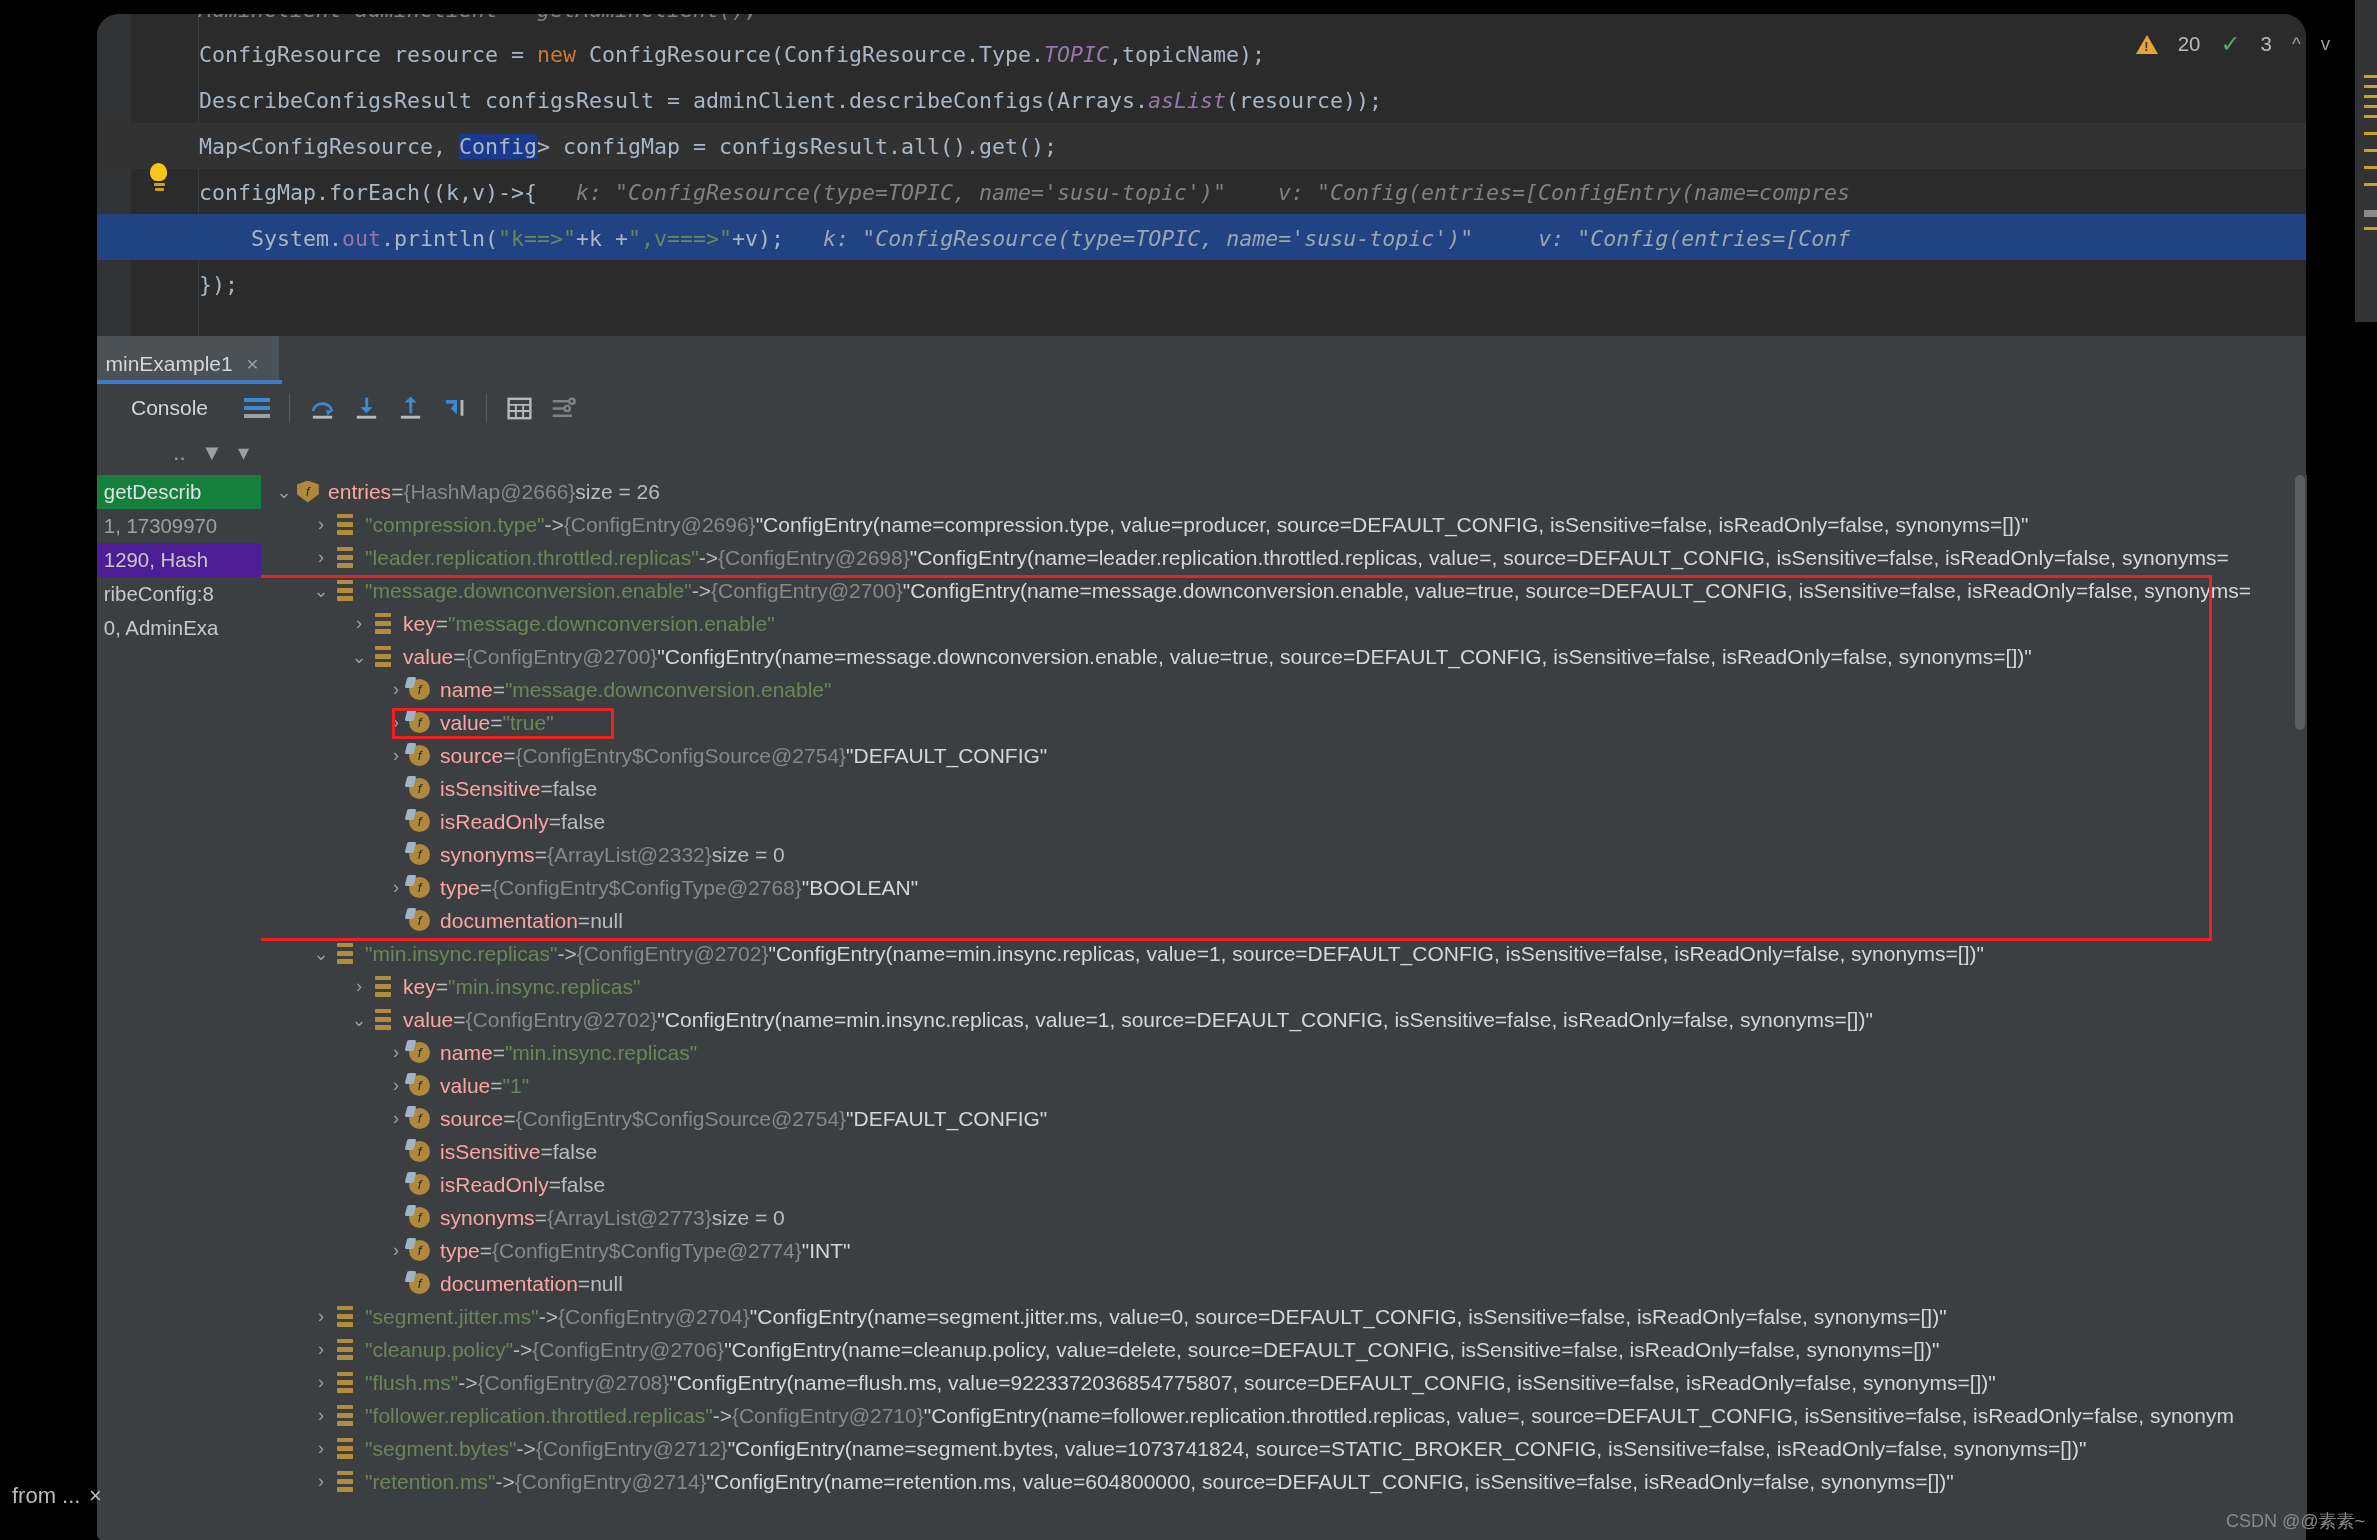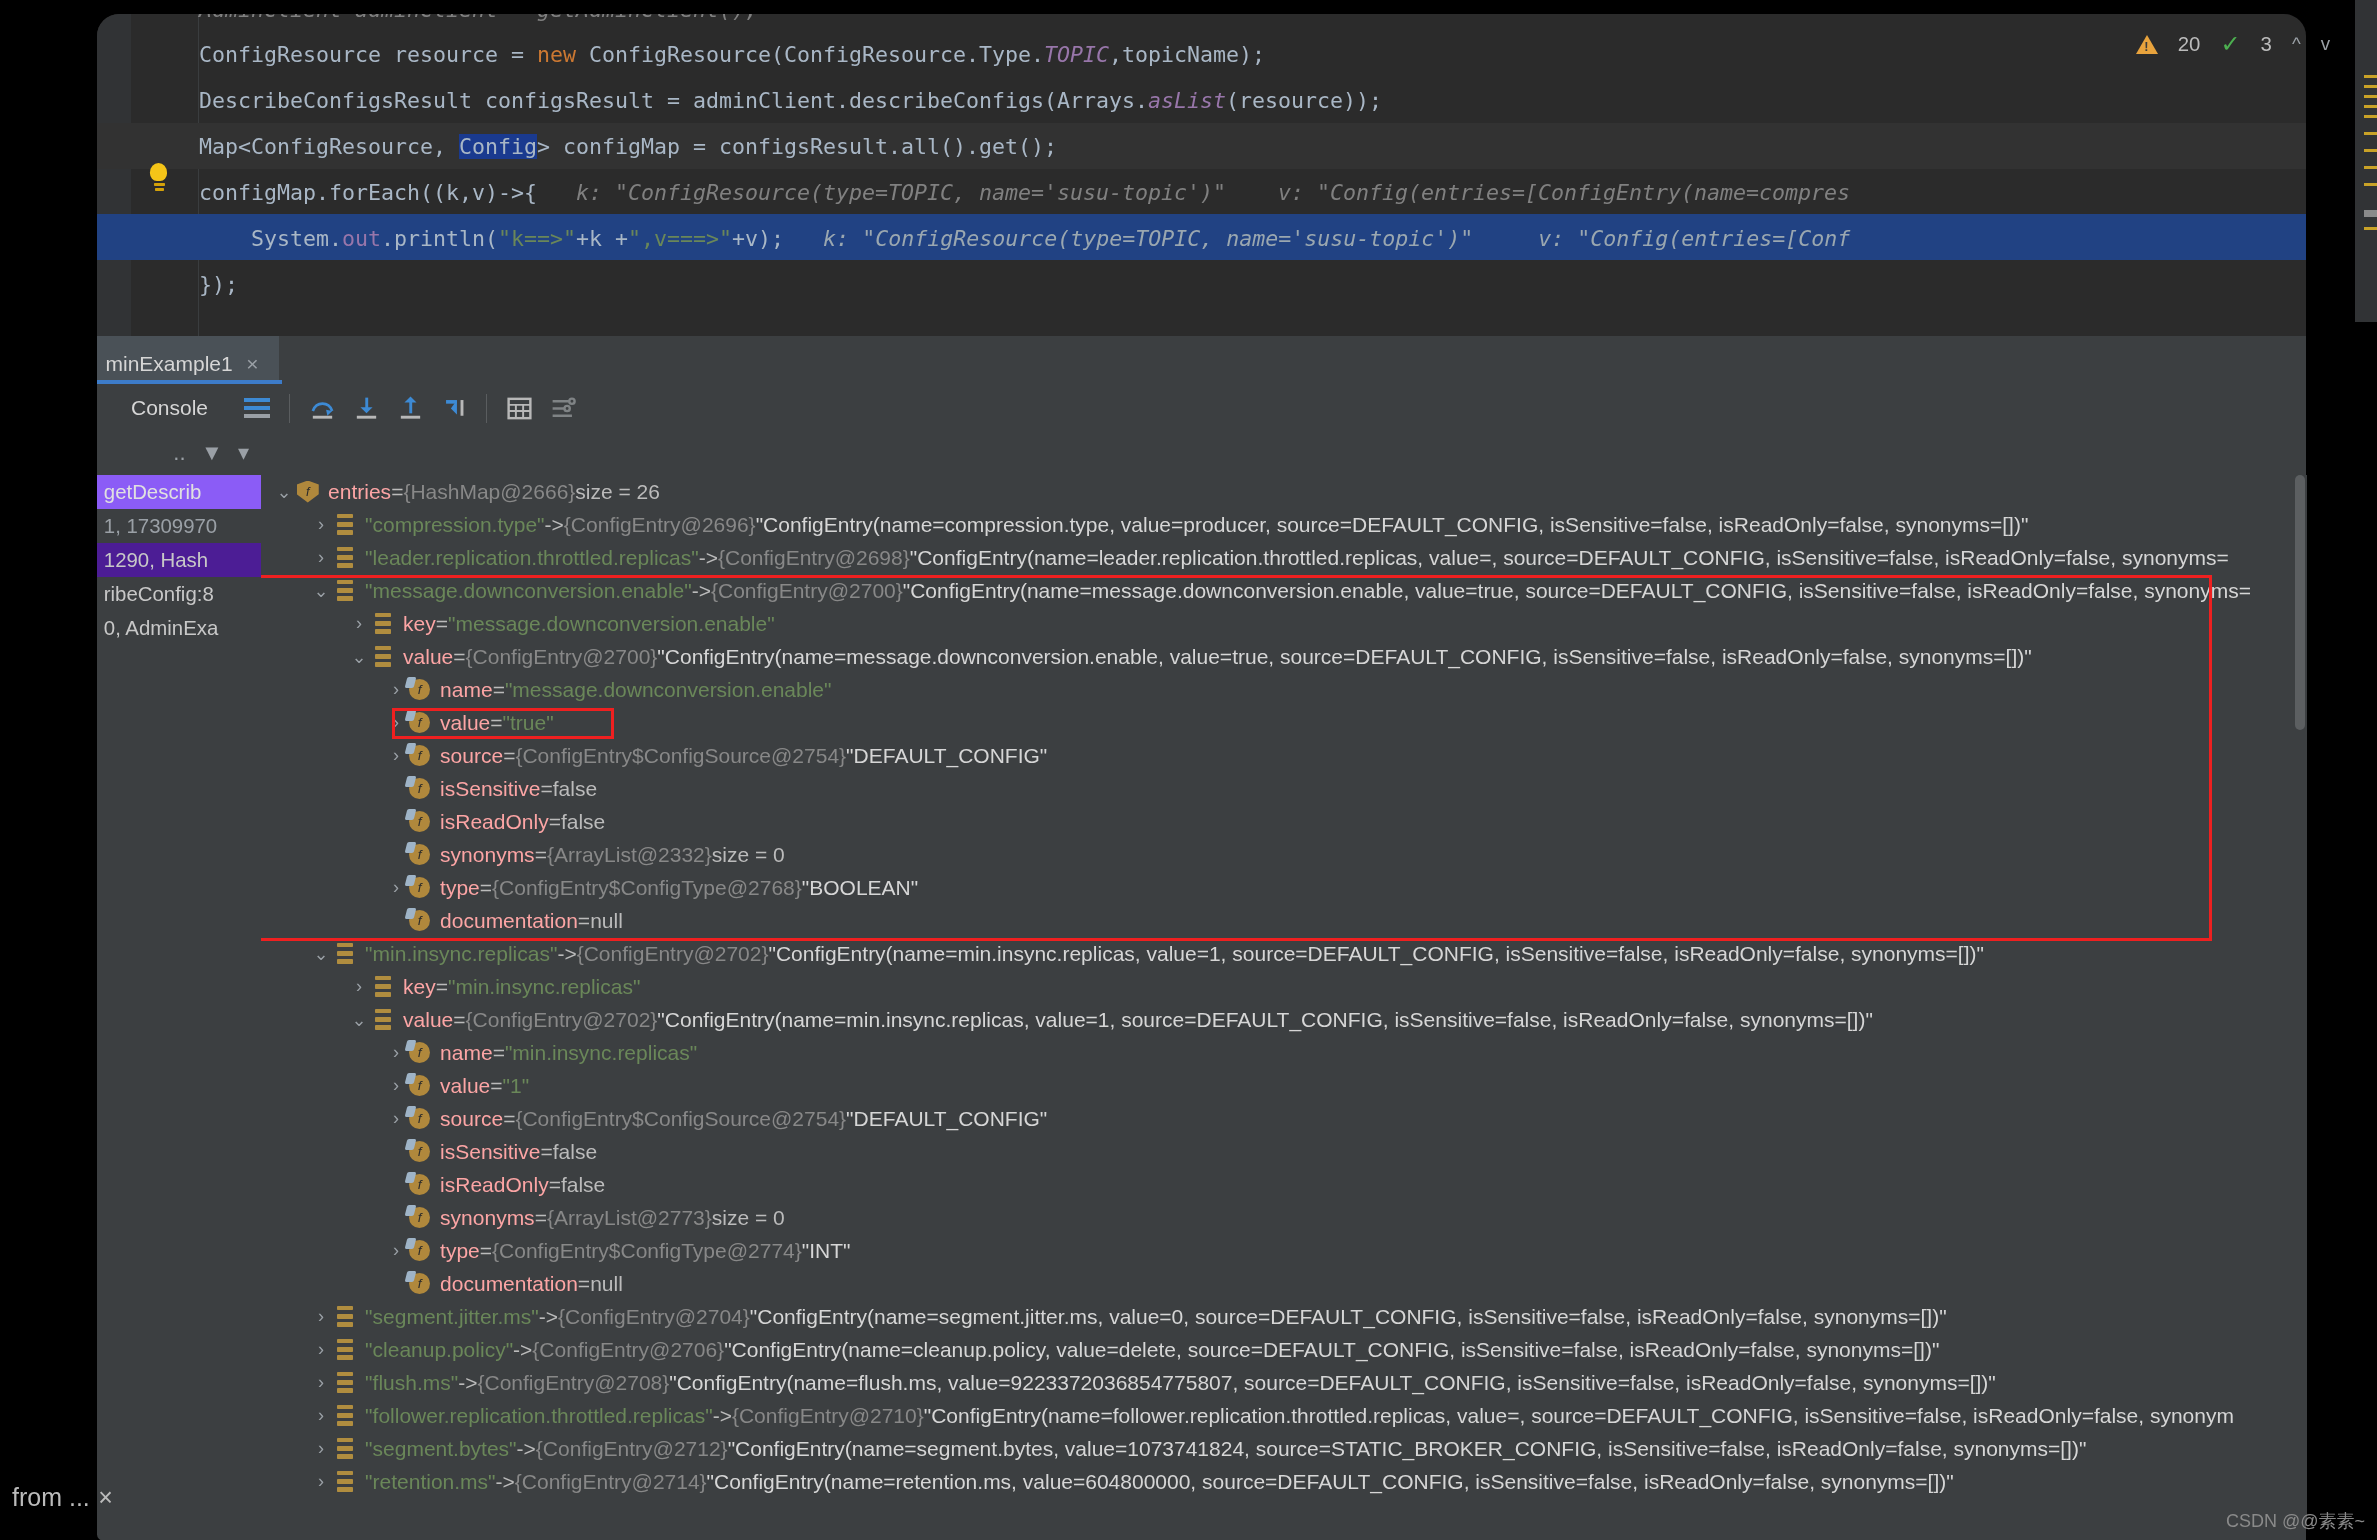--- a/index.html
+++ b/index.html
@@ -116,21 +116,21 @@
   }
   .lp-toolbar {
     height:44px; display:flex; align-items:center; justify-content:flex-end;
     padding-right:12px; gap:15.3px; color:#9aa0a6; font-size:22px;
   }
   .lp-list { position:relative; }
   .lp-item {
     height:34px; display:flex; align-items:center; padding-left:6.8px;
     color:#c8c8c8; font-size:20.4px; white-space:nowrap; overflow:hidden;
   }
-  .lp-item.sel { background:#8b5cf6; color:#e0e0e0; }
+  .lp-item.sel { background:#15803d; color:#e0e0e0; }
   .lp-item.hl { background:#4c1d95;text-align:center; }
   .lp-item.dim { color:#9aa0a6; }
 
   .exprbar {
     position:absolute; left:164px; top:0; width:2046px; height:44px;
     background:#45484a; display:flex; align-items:center; padding-left:17px;
   }
   .exprbar span {
     color:#8c8c8c; font-size:22px;
     font-family:"DejaVu Sans Mono", monospace;
@@ -182,21 +182,21 @@
   }
 
   .bottom-strip {
     position:absolute; left:85px; top:1519px; width:2209px; height:22px;
     background:#3c3f41; border-bottom-left-radius:6.8px;
   }
   .watermark {
     position:absolute; right:24px; bottom:8.5px; color:#8a8a8a; font-size:18px; z-index:60;
   }
   .left-footer {
-    position:absolute; left:0px; top:1483px; color:#bbbbbb; font-size:25px; z-index:50;
+    position:absolute; left:0px; top:1483px; color:#bbbbbb; font-size:22px; z-index:50;
     display:flex; align-items:center; gap:8.5px;
   }
   .scrollbar-v {
     position:absolute; right:1.7px; top:0; width:10.2px; background:#5c5f61; border-radius:5.1px;
   }
 </style>
 </head>
 <body>
 
 <div id="root">

